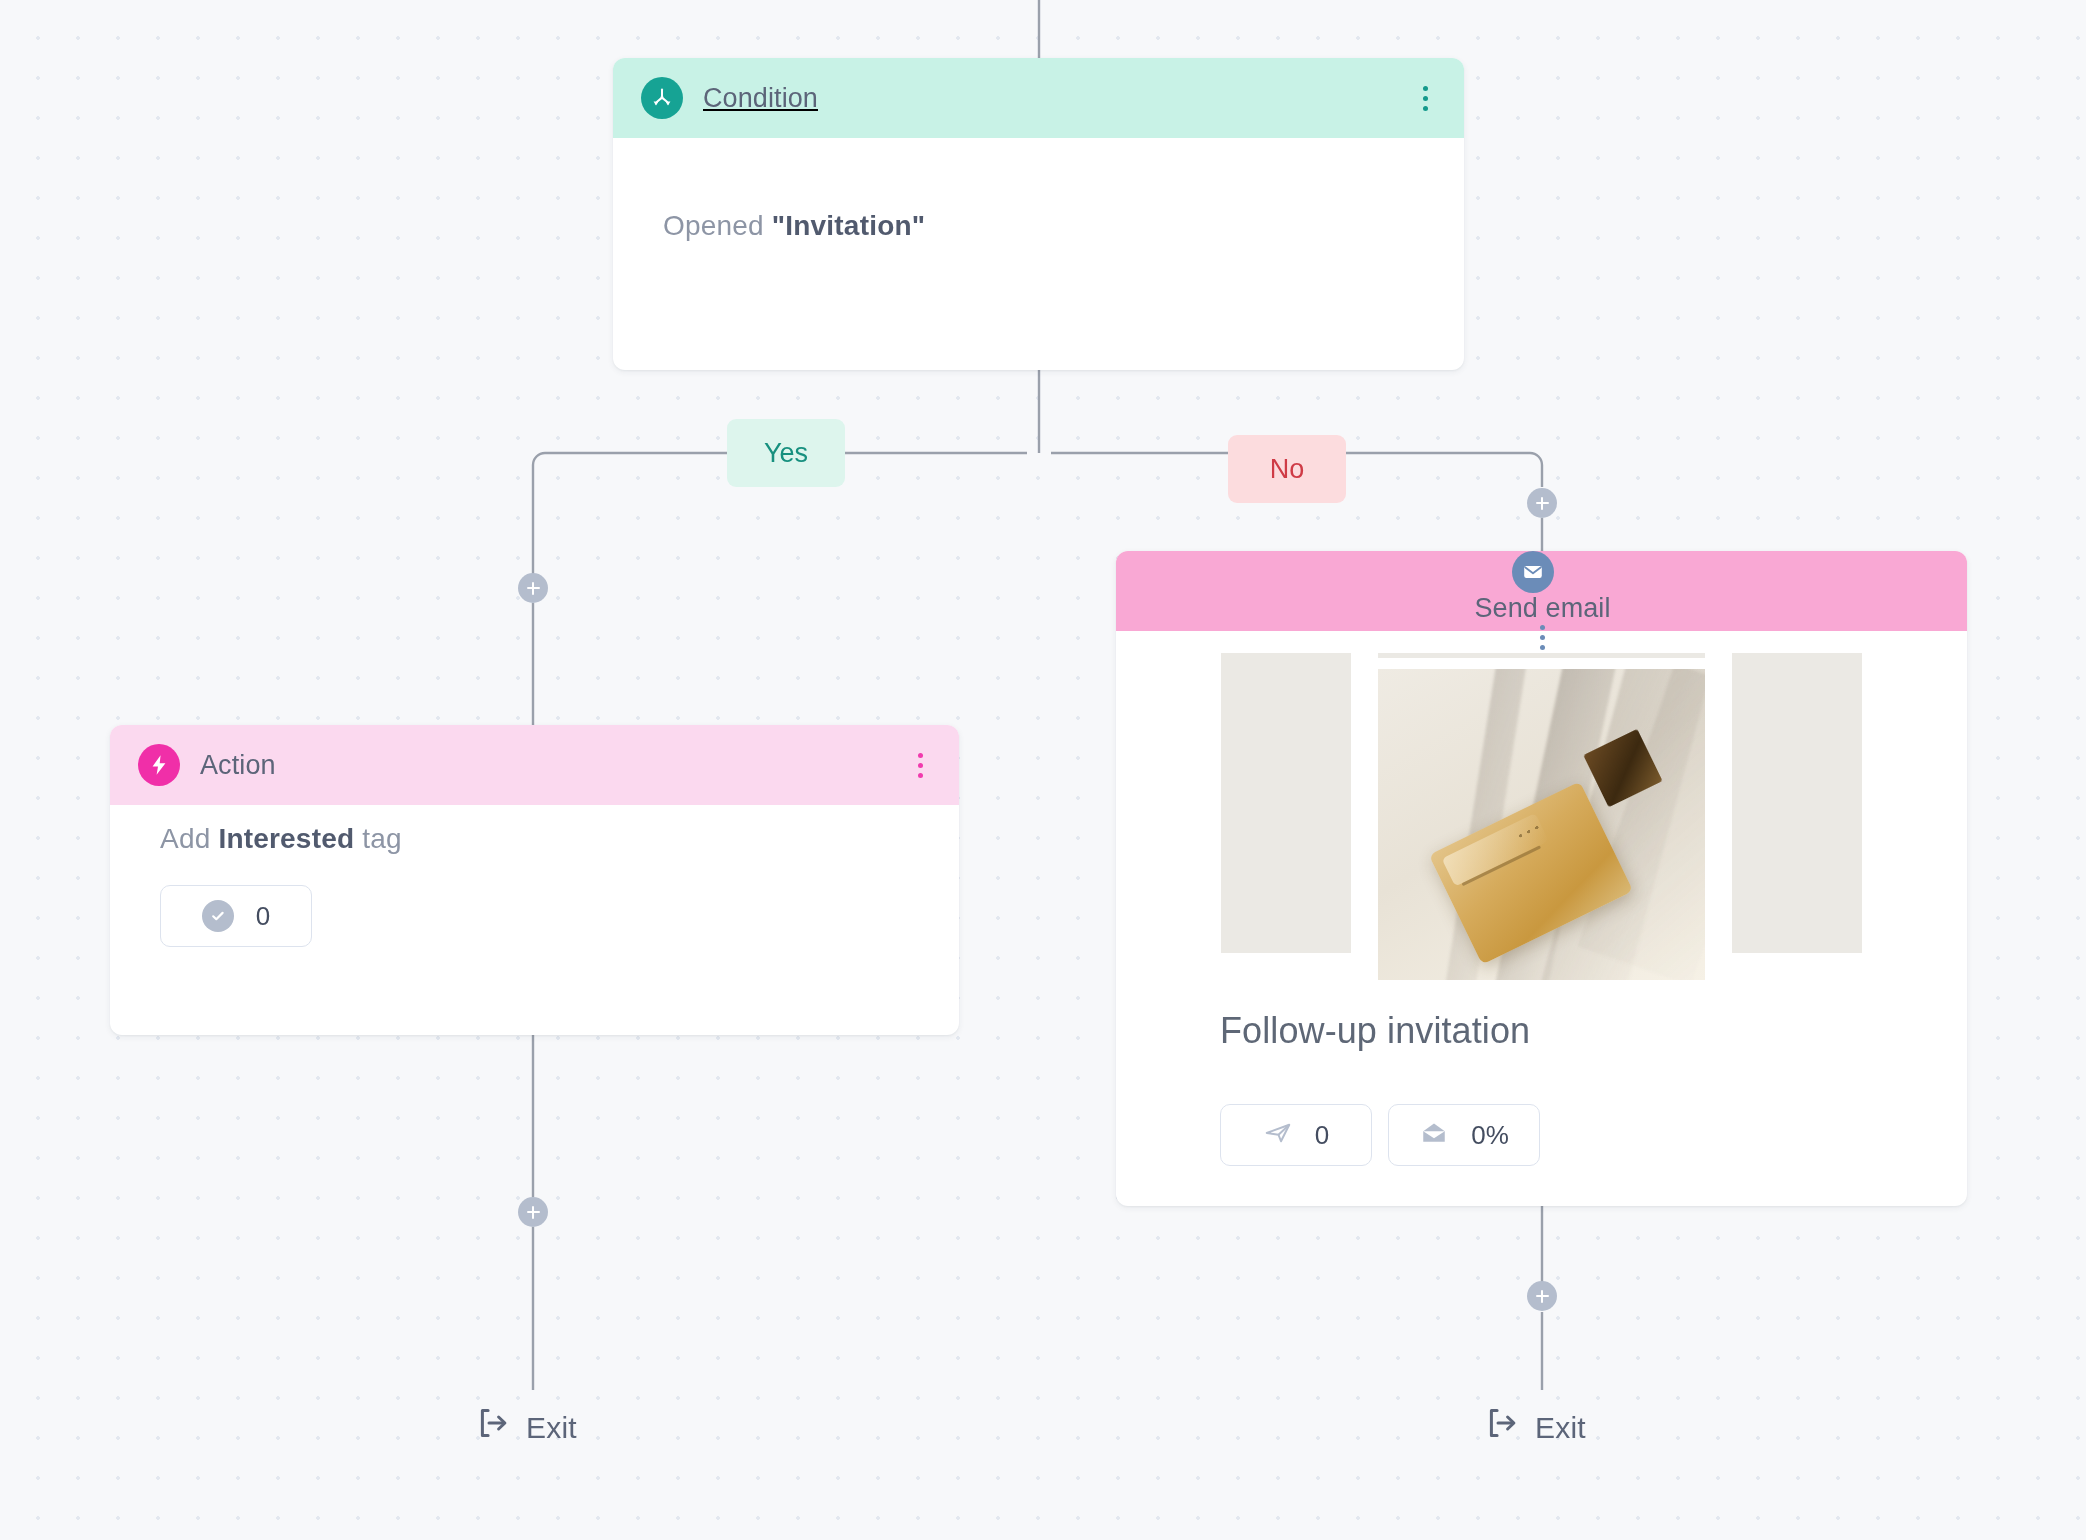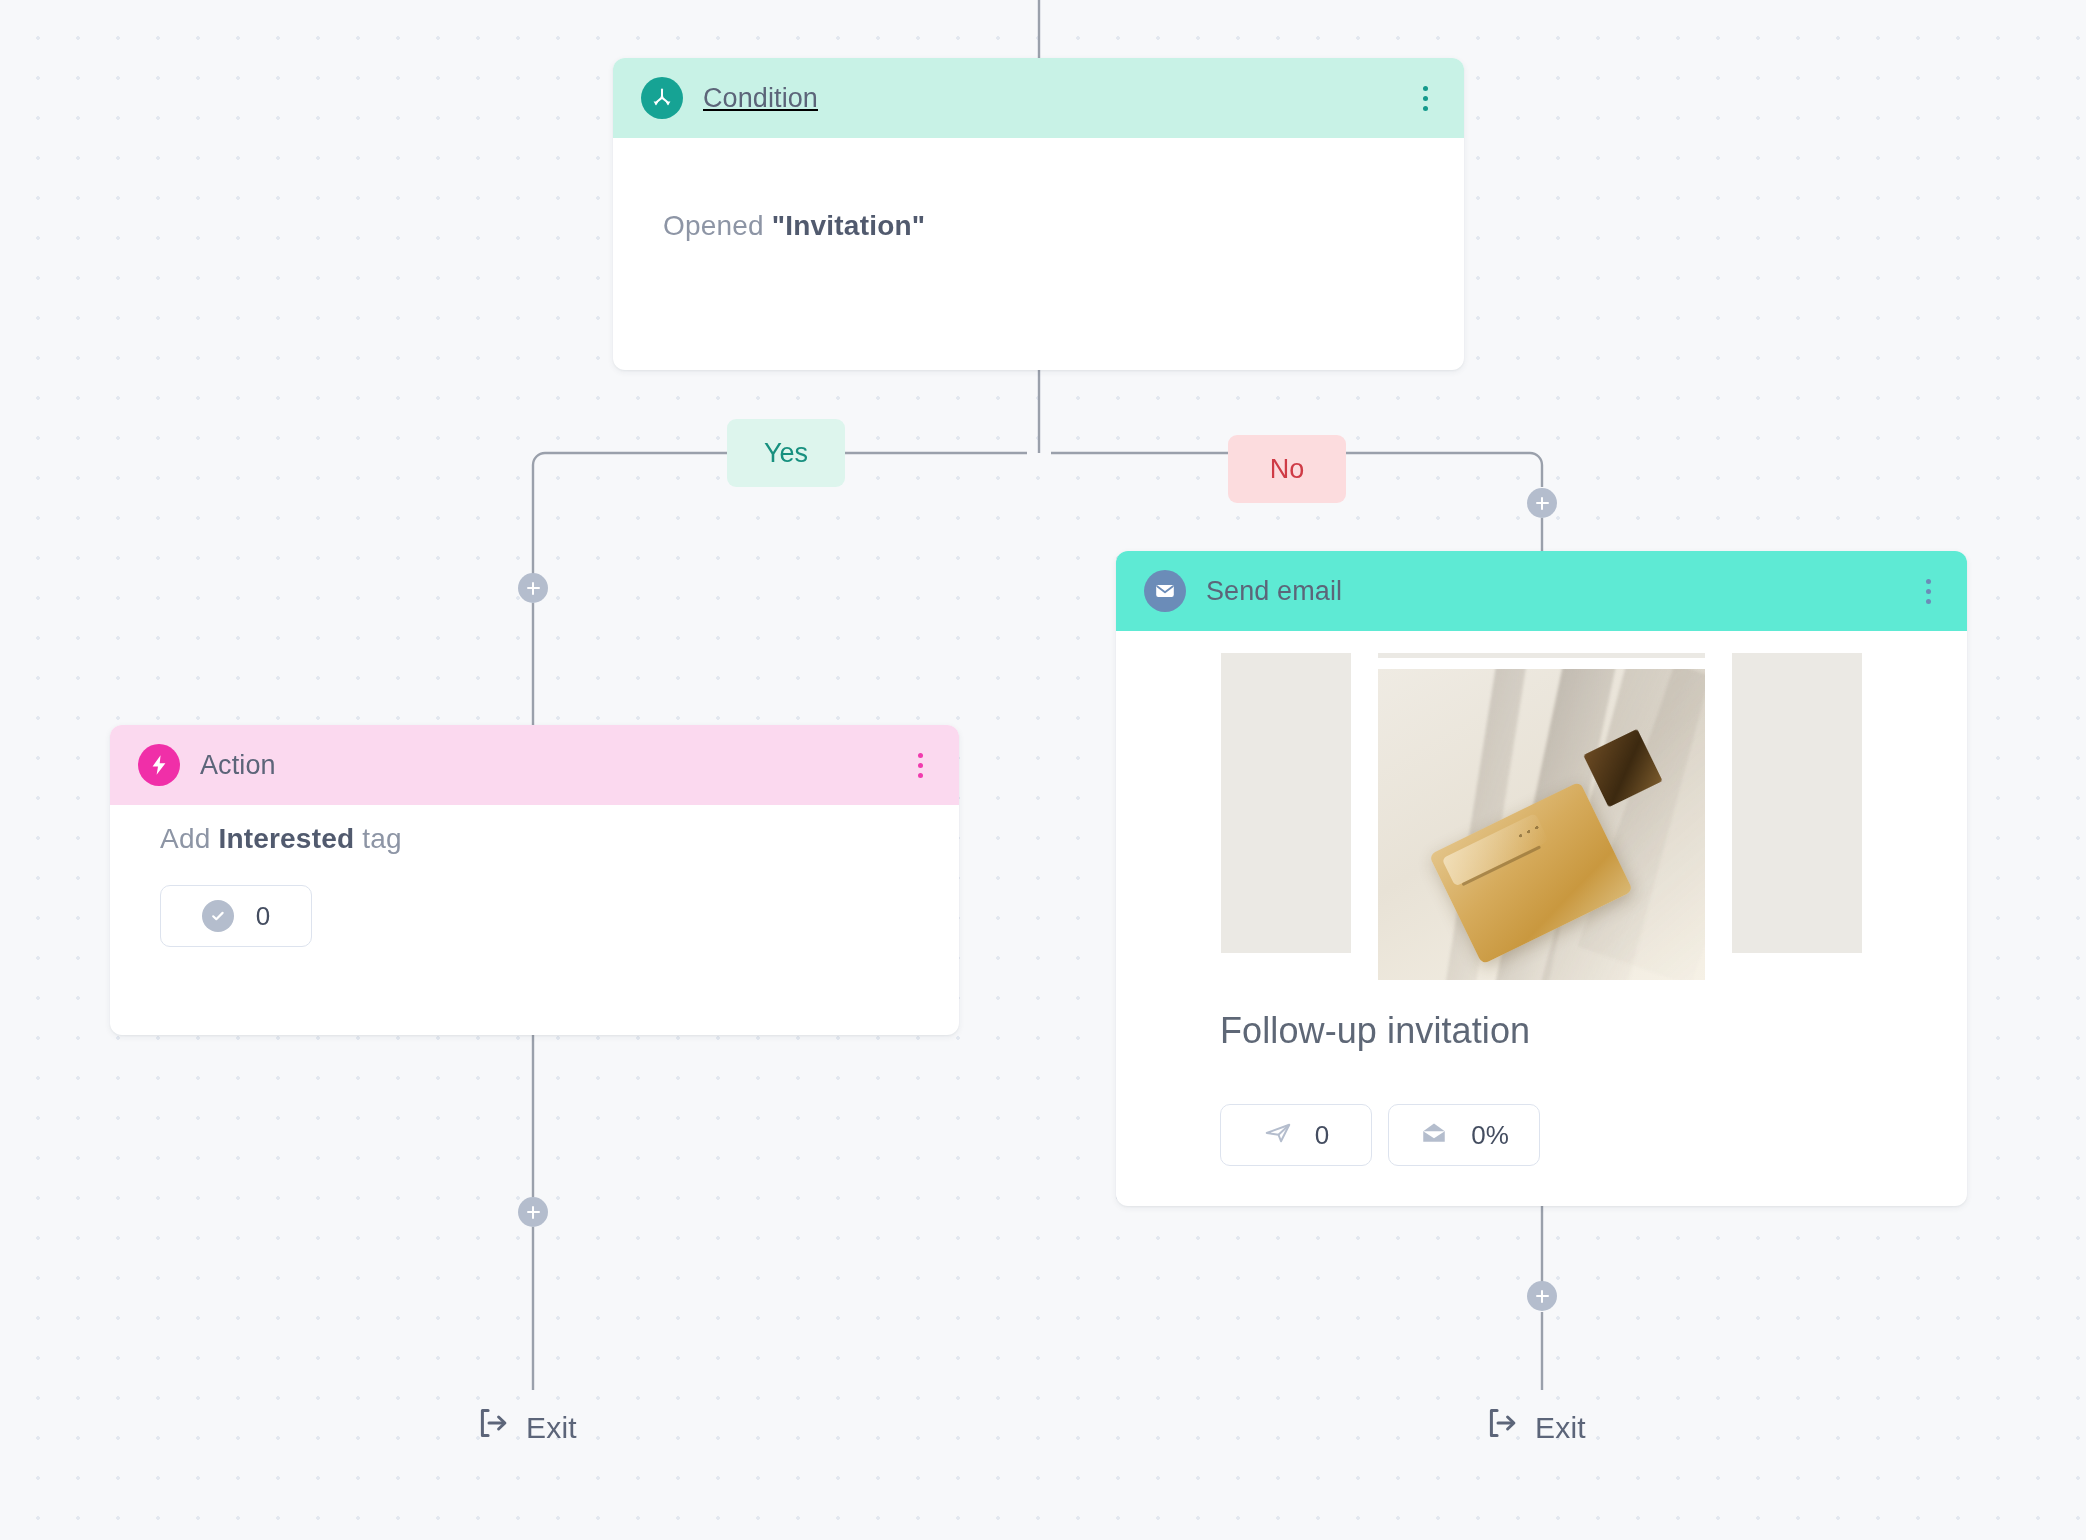--- a/index.html
+++ b/index.html
@@ -185,21 +185,21 @@
     display: flex;
     align-items: center;
     justify-content: center;
   }
 
   
   #email-card {
     left: 1116px; top: 551px;
     width: 851px; height: 655px;
   }
-  #email-card .card-header { background: #5eead4; }
+  #email-card .card-header { background: #f9a8d4; flex-direction: column; }
   #email-card .card-badge  { background: #6b8cb8; }
   #email-card .kebab span  { background: #6b8cb8; }
 
   .email-body { padding: 22px 0 0 0; }
   .email-preview {
     margin: 0 auto;
     width: 641px;
     height: 327px;
     display: flex;
     gap: 27px;

